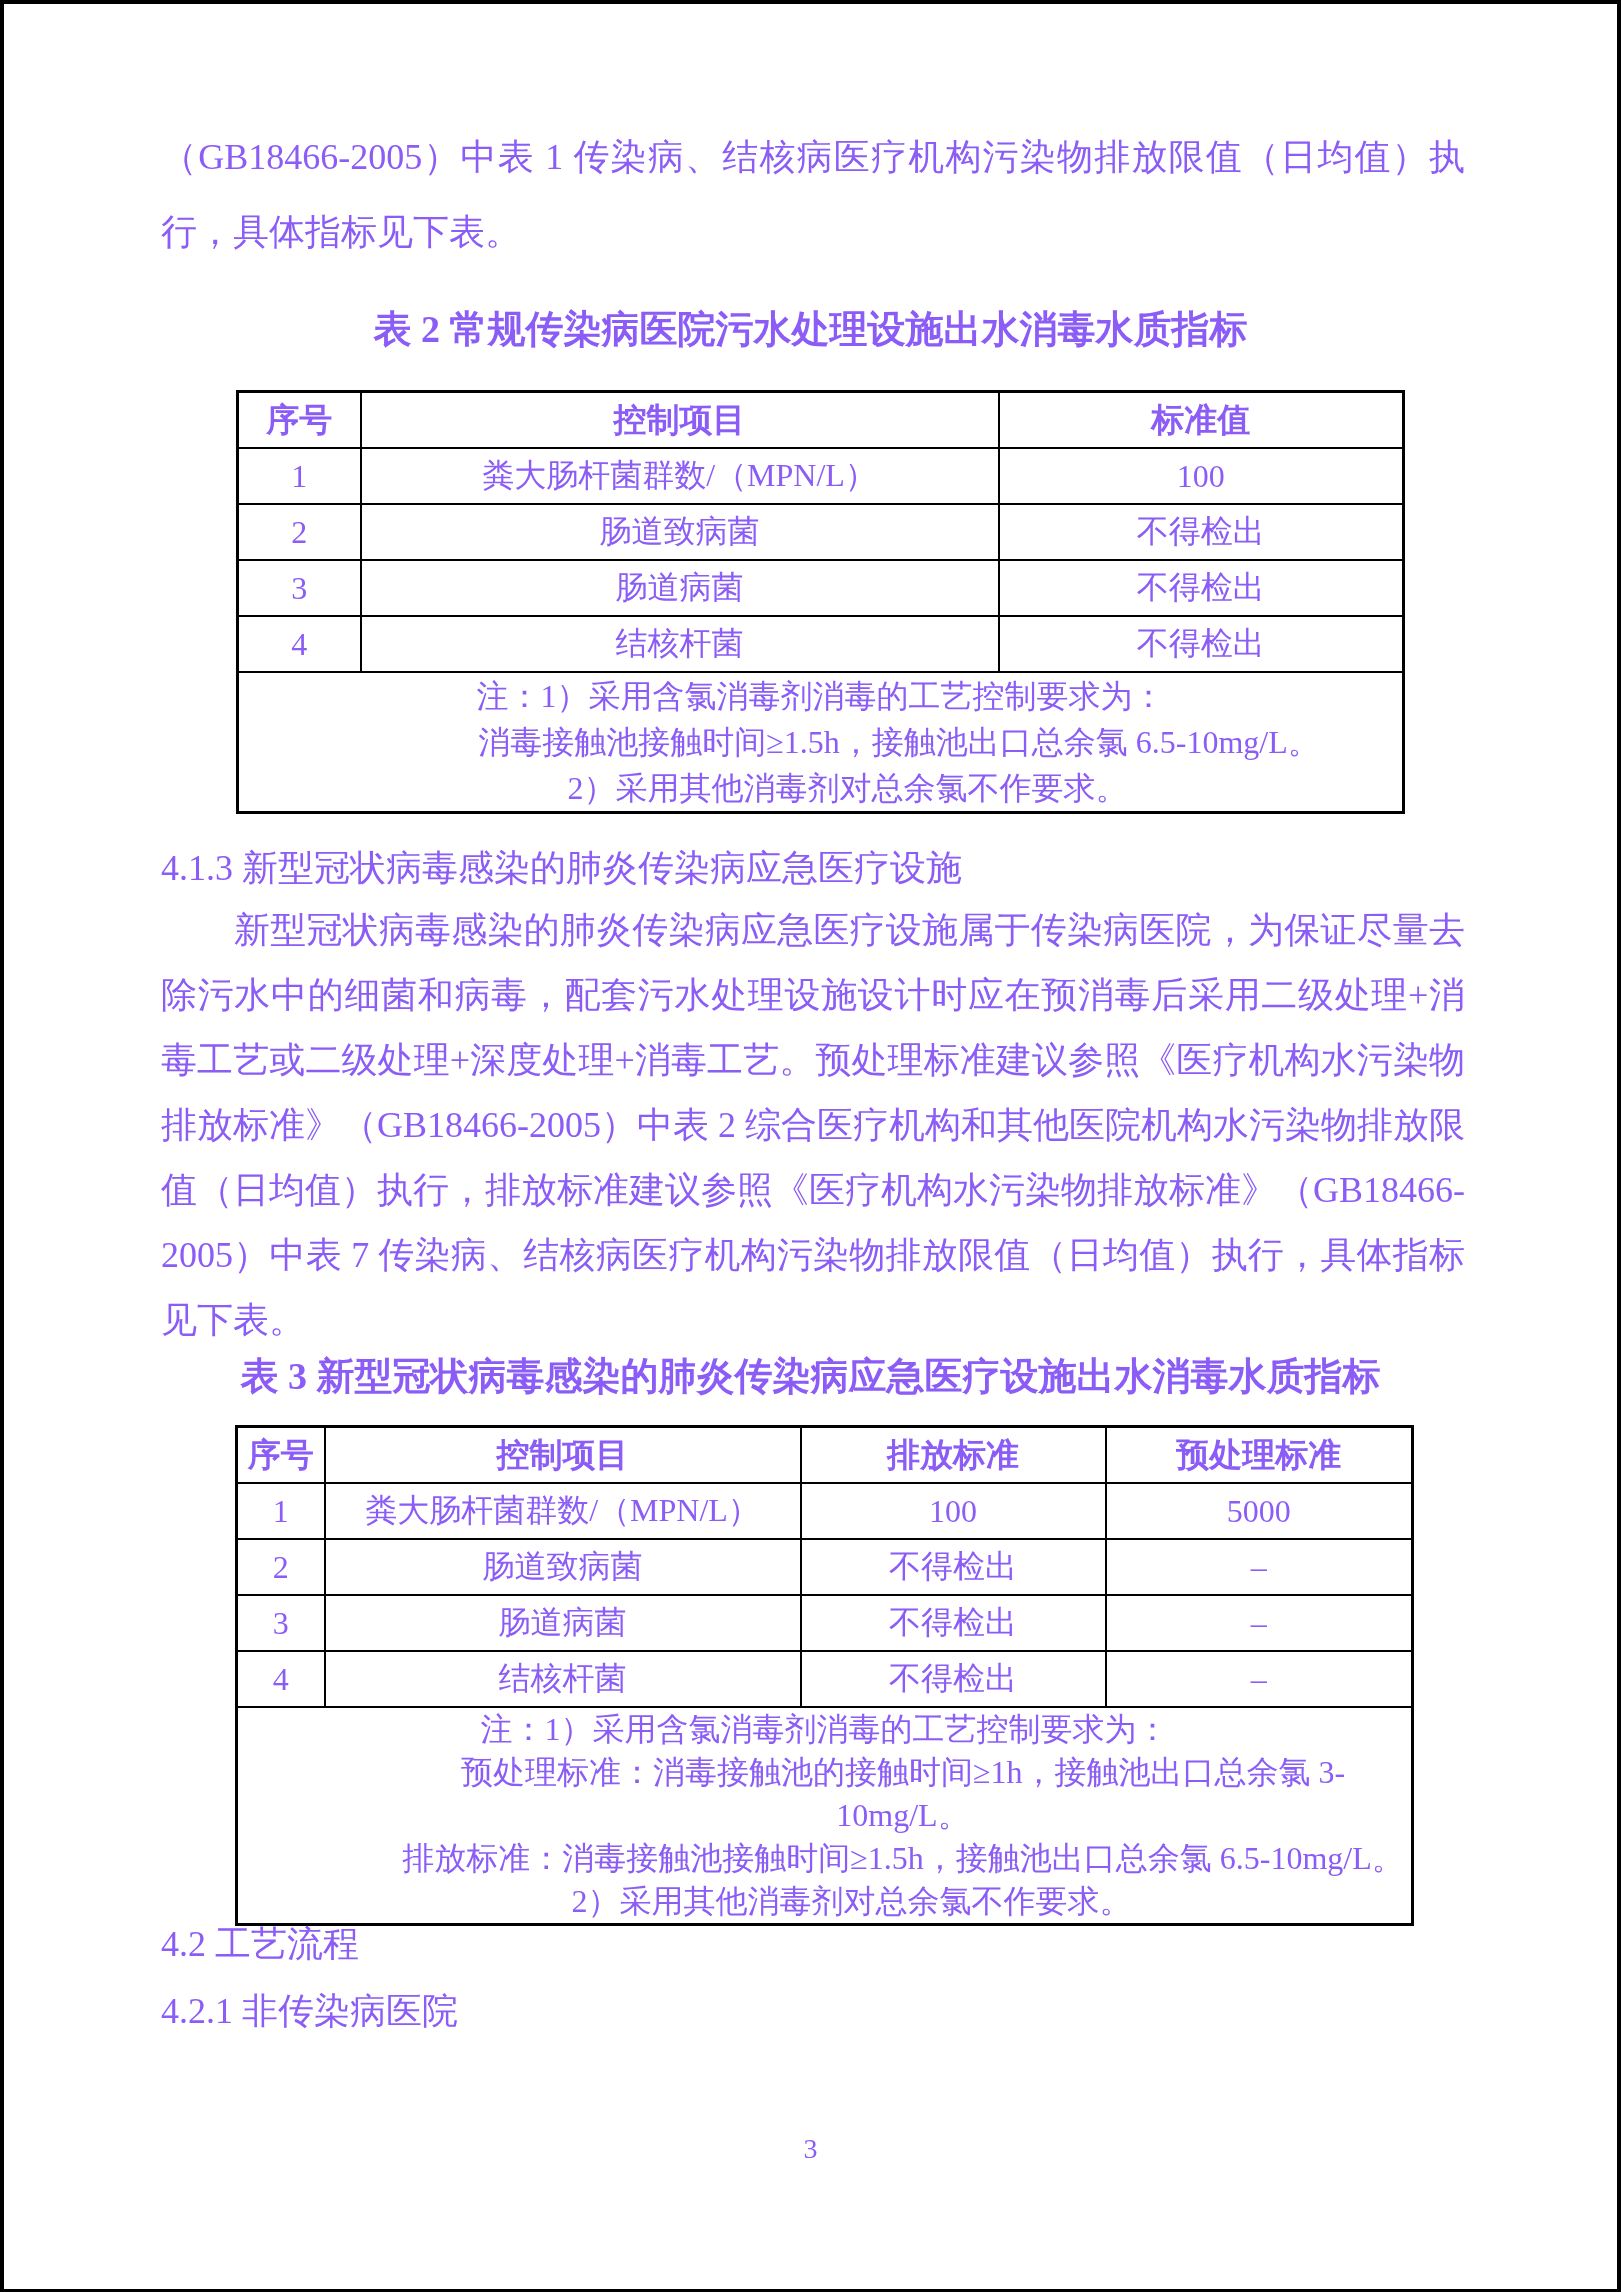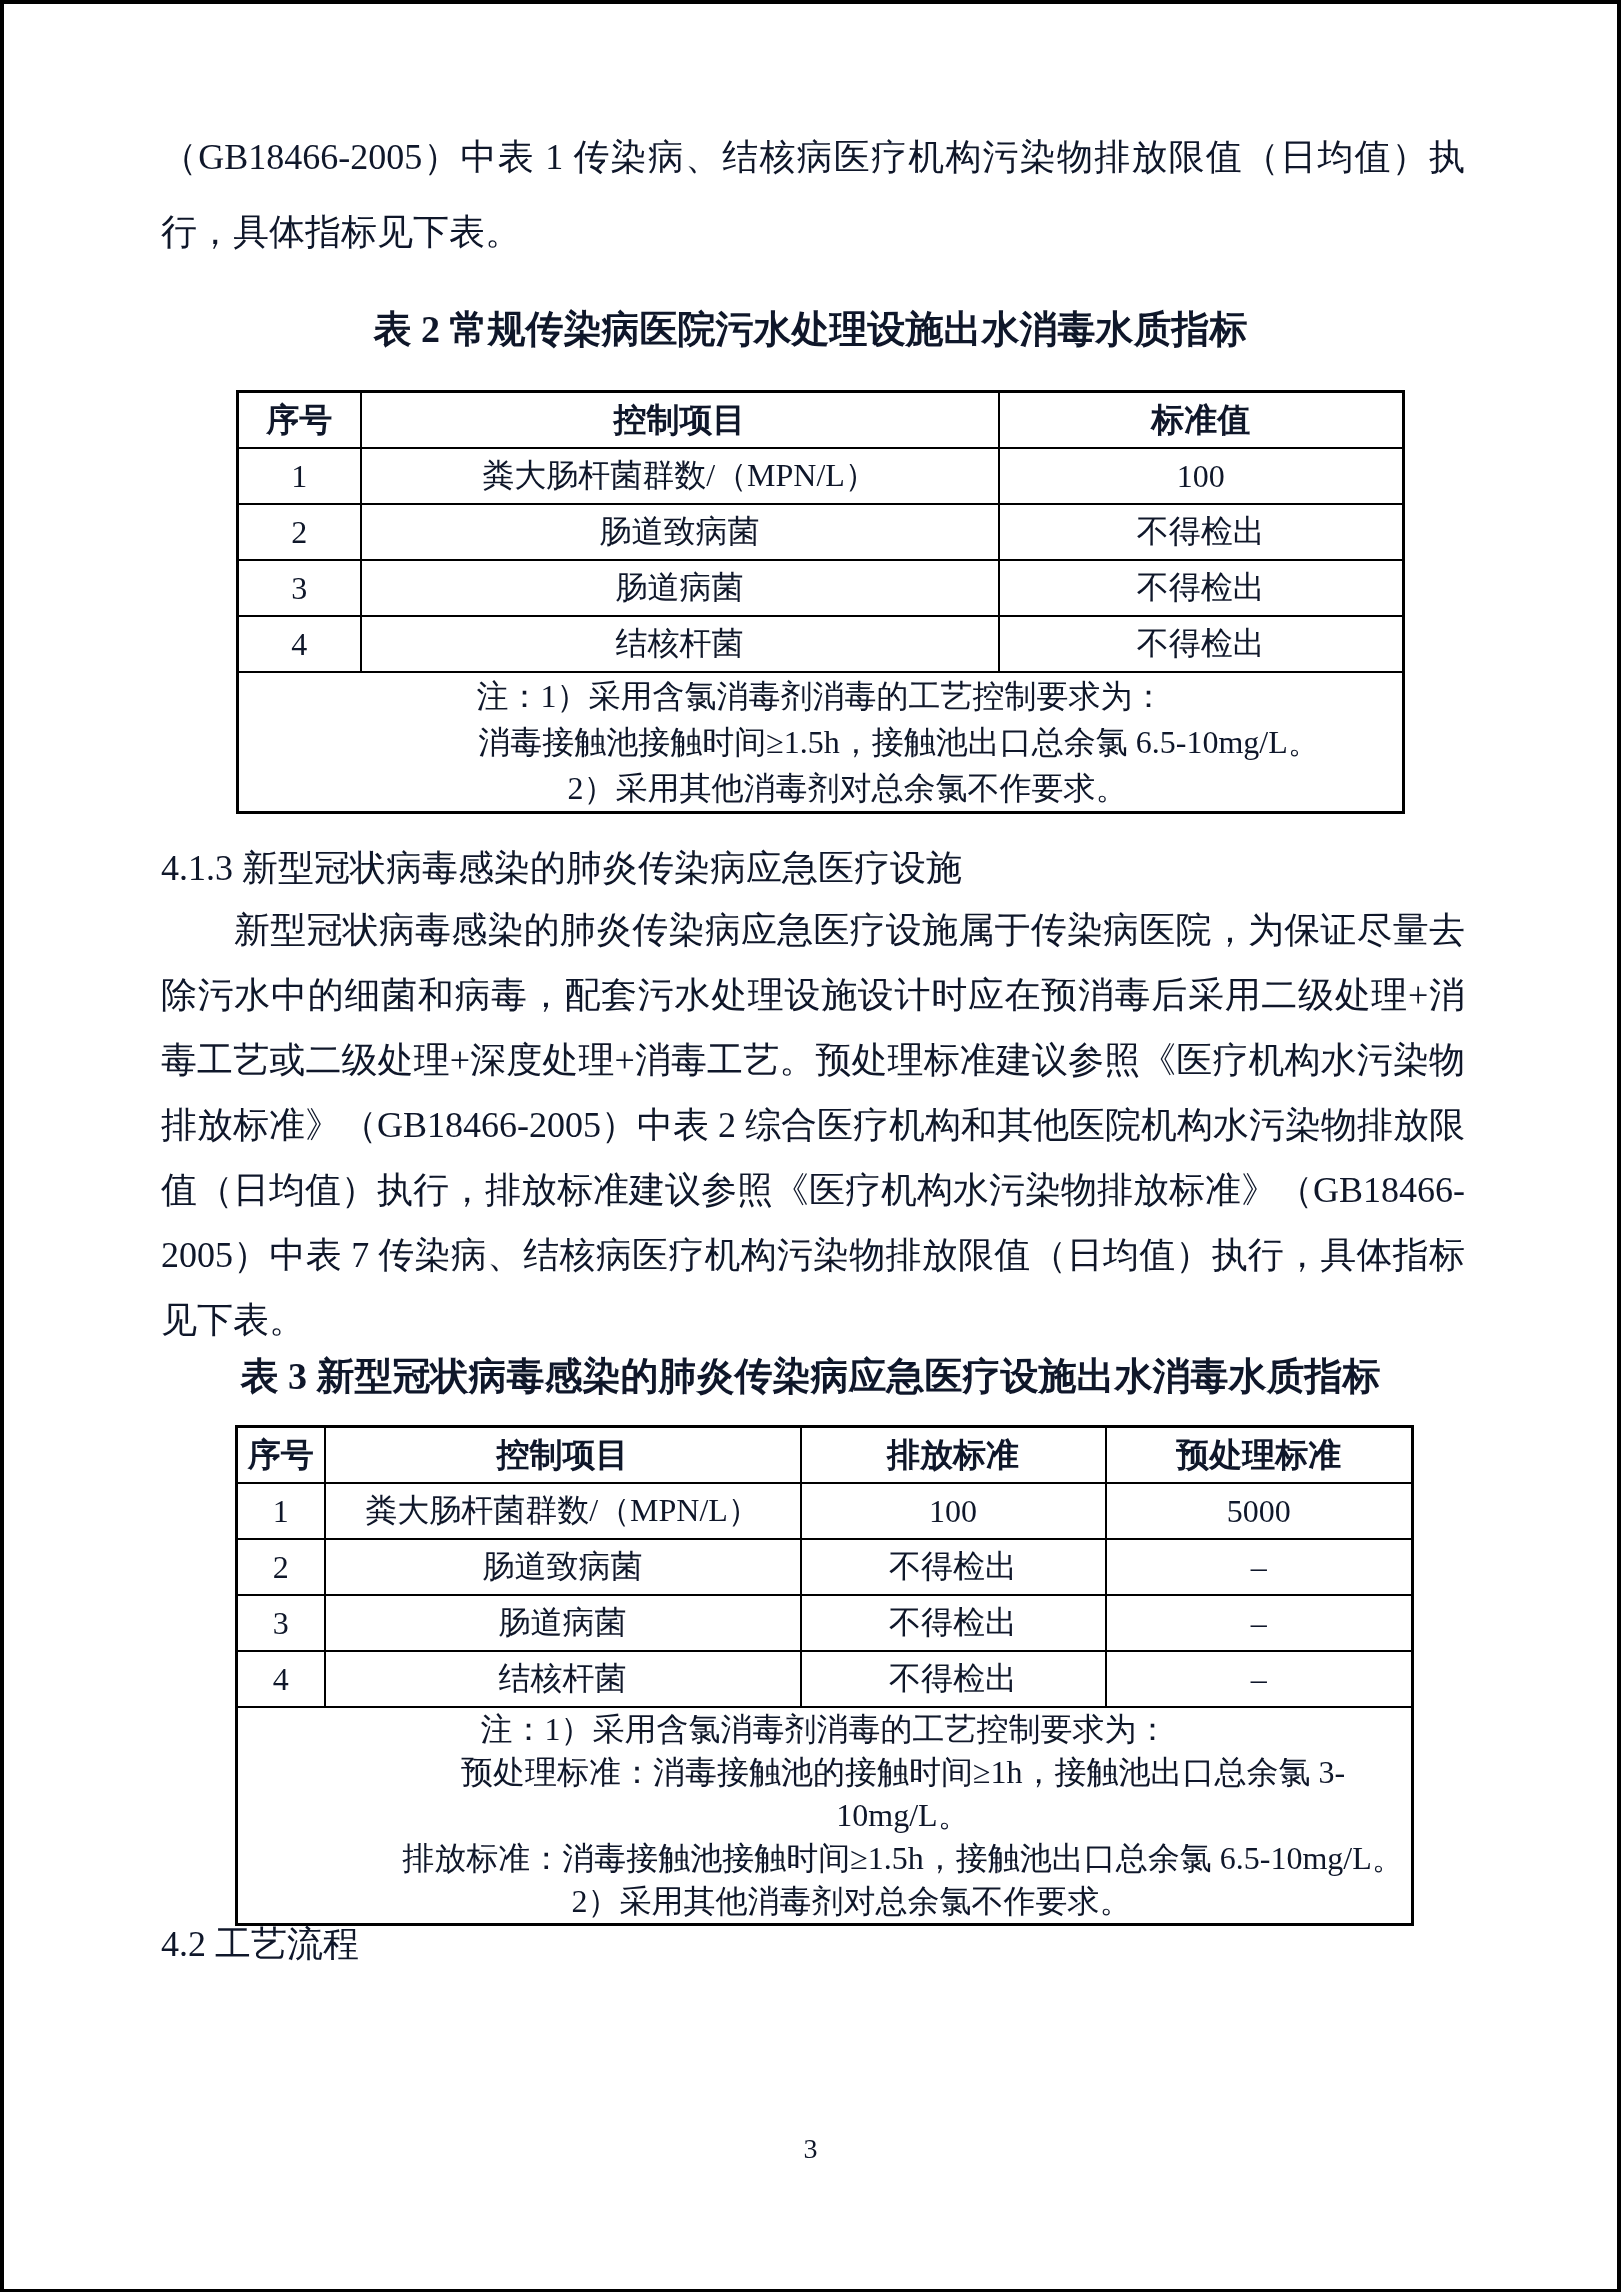--- a/index.html
+++ b/index.html
@@ -7,21 +7,21 @@
     padding: 0;
     background: #ffffff;
   }
   .page {
     position: relative;
     width: 1621px;
     height: 2293px;
     box-sizing: border-box;
     background: #ffffff;
     border: 4.9px solid #000000;
-    color: #0f172a;
+    color: #8b5cf6;
     font-family: "Liberation Serif", "DejaVu Serif", serif;
     overflow: hidden;
   }
   .body-text {
     position: absolute;
     left: 157px;
     width: 1304px;
     font-size: 36px;
     line-height: 75px;
     text-align: justify;
@@ -202,18 +202,19 @@
           <div class="note-line indent-1">预处理标准：消毒接触池的接触时间≥1h，接触池出口总余氯 3-10mg/L。</div>
           <div class="note-line indent-1">排放标准：消毒接触池接触时间≥1.5h，接触池出口总余氯 6.5-10mg/L。</div>
           <div class="note-line indent-2">2）采用其他消毒剂对总余氯不作要求。</div>
         </td>
       </tr>
     </tbody>
   </table>
 
   <div class="heading" style="top:1911px;">4.2 工艺流程</div>
 
+  <div class="heading" style="top:1978px;">4.2.1 非传染病医院</div>
 
 
   <div class="page-number">3</div>
 
 </div>
 
 
 </body></html>

